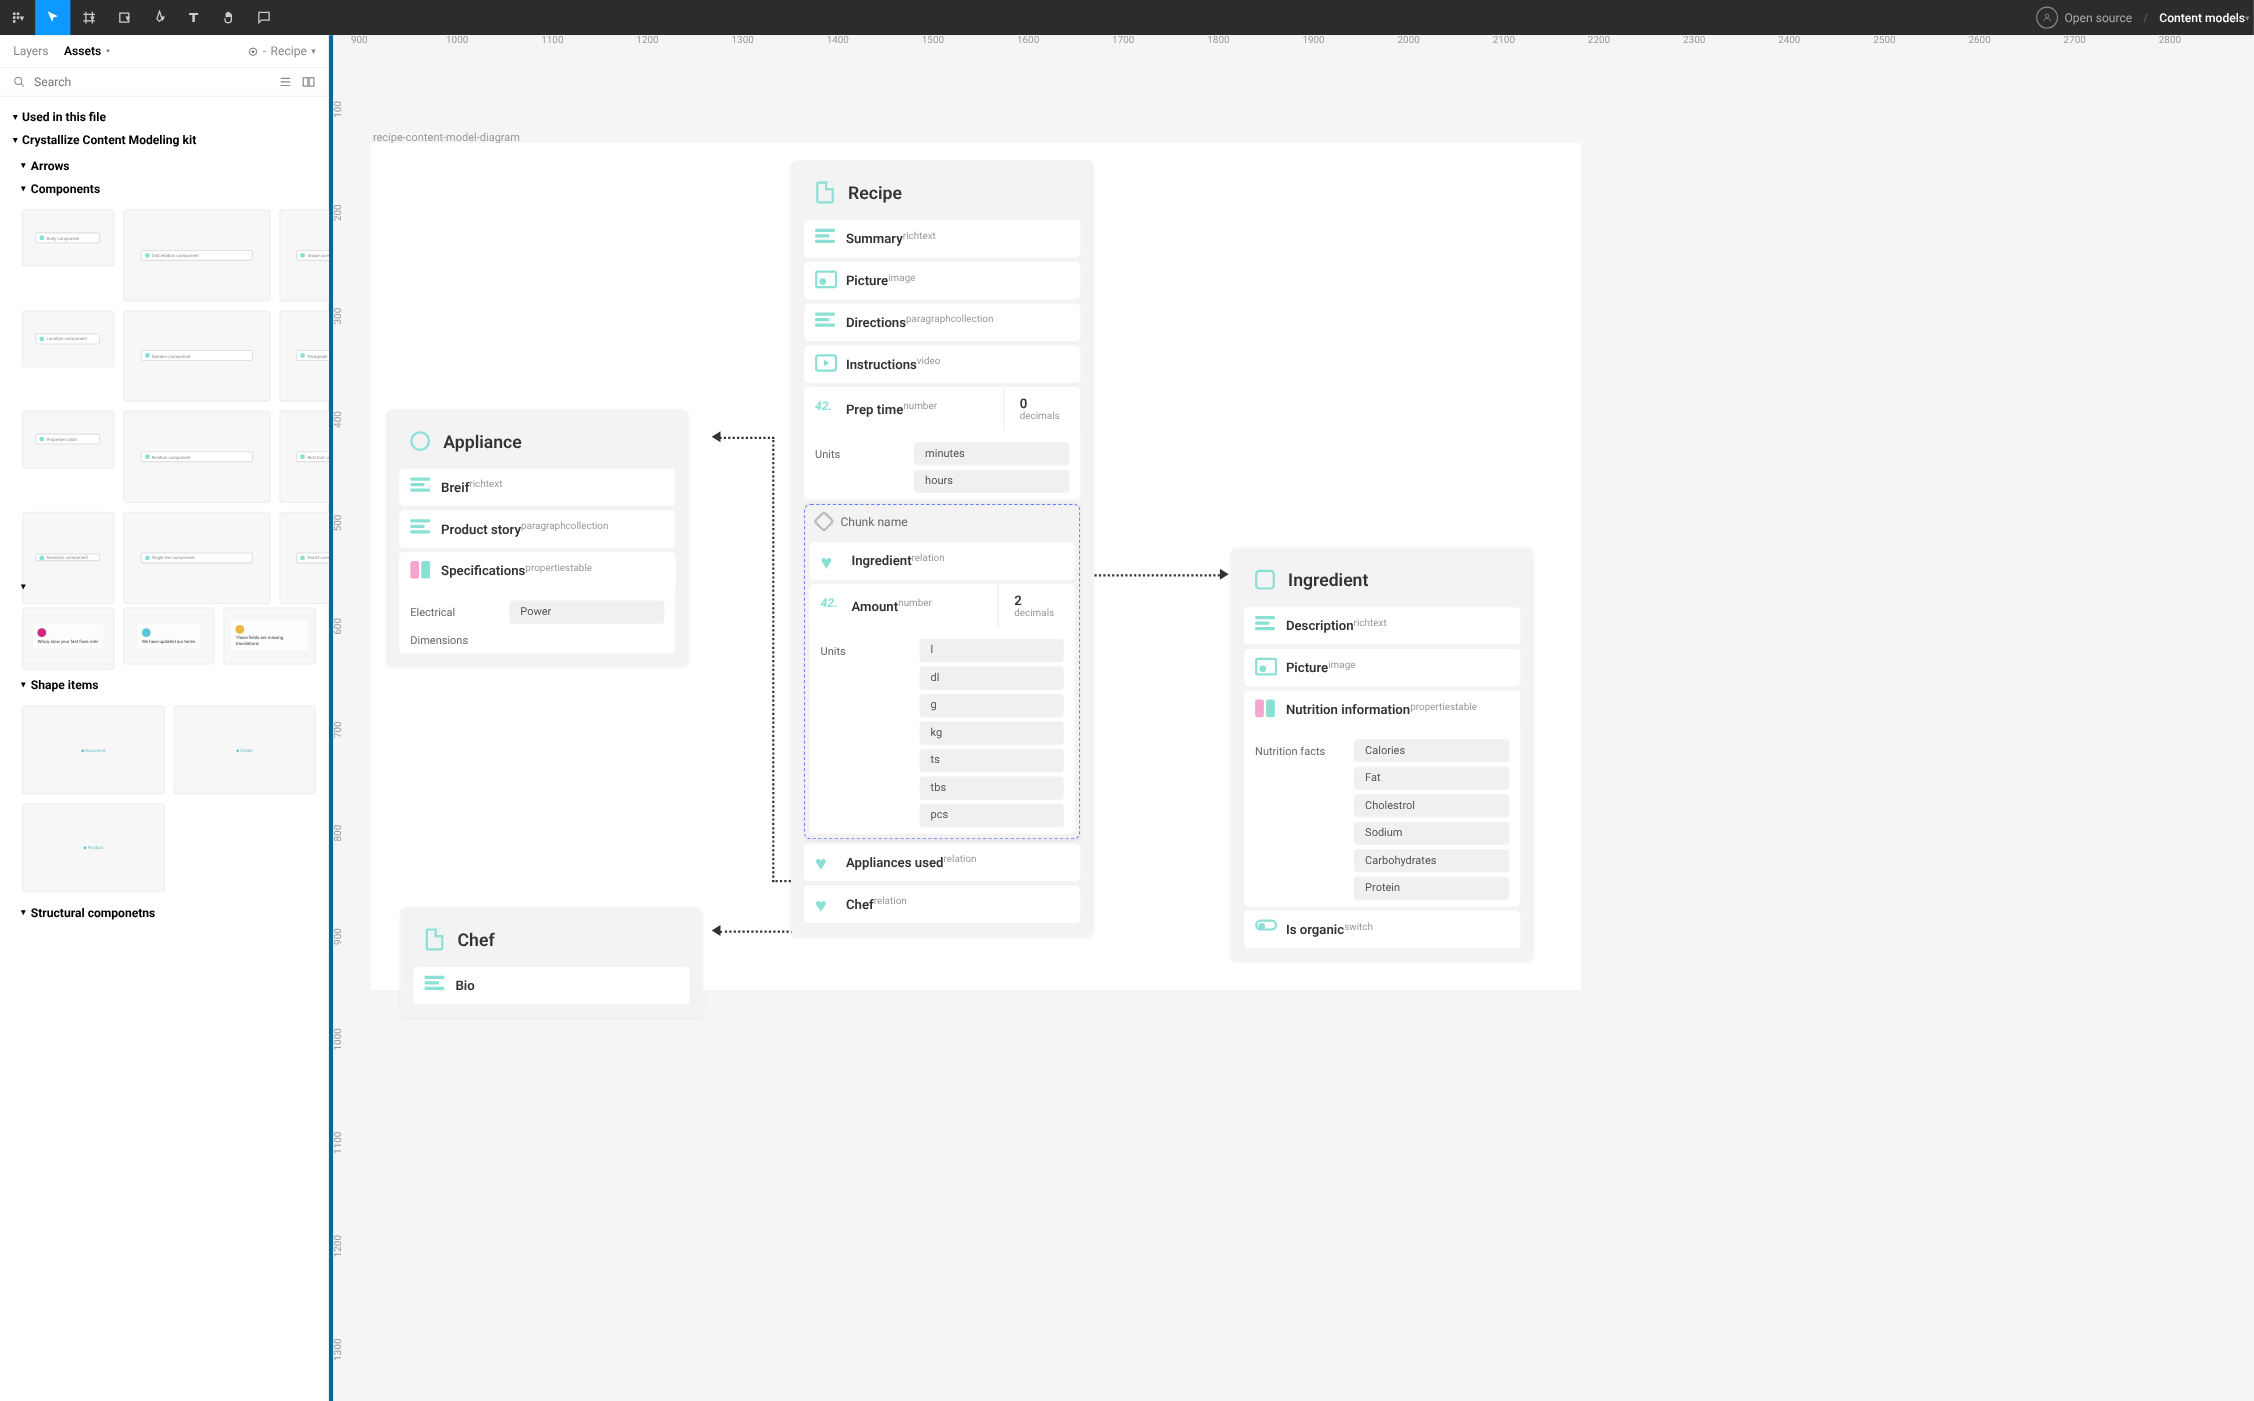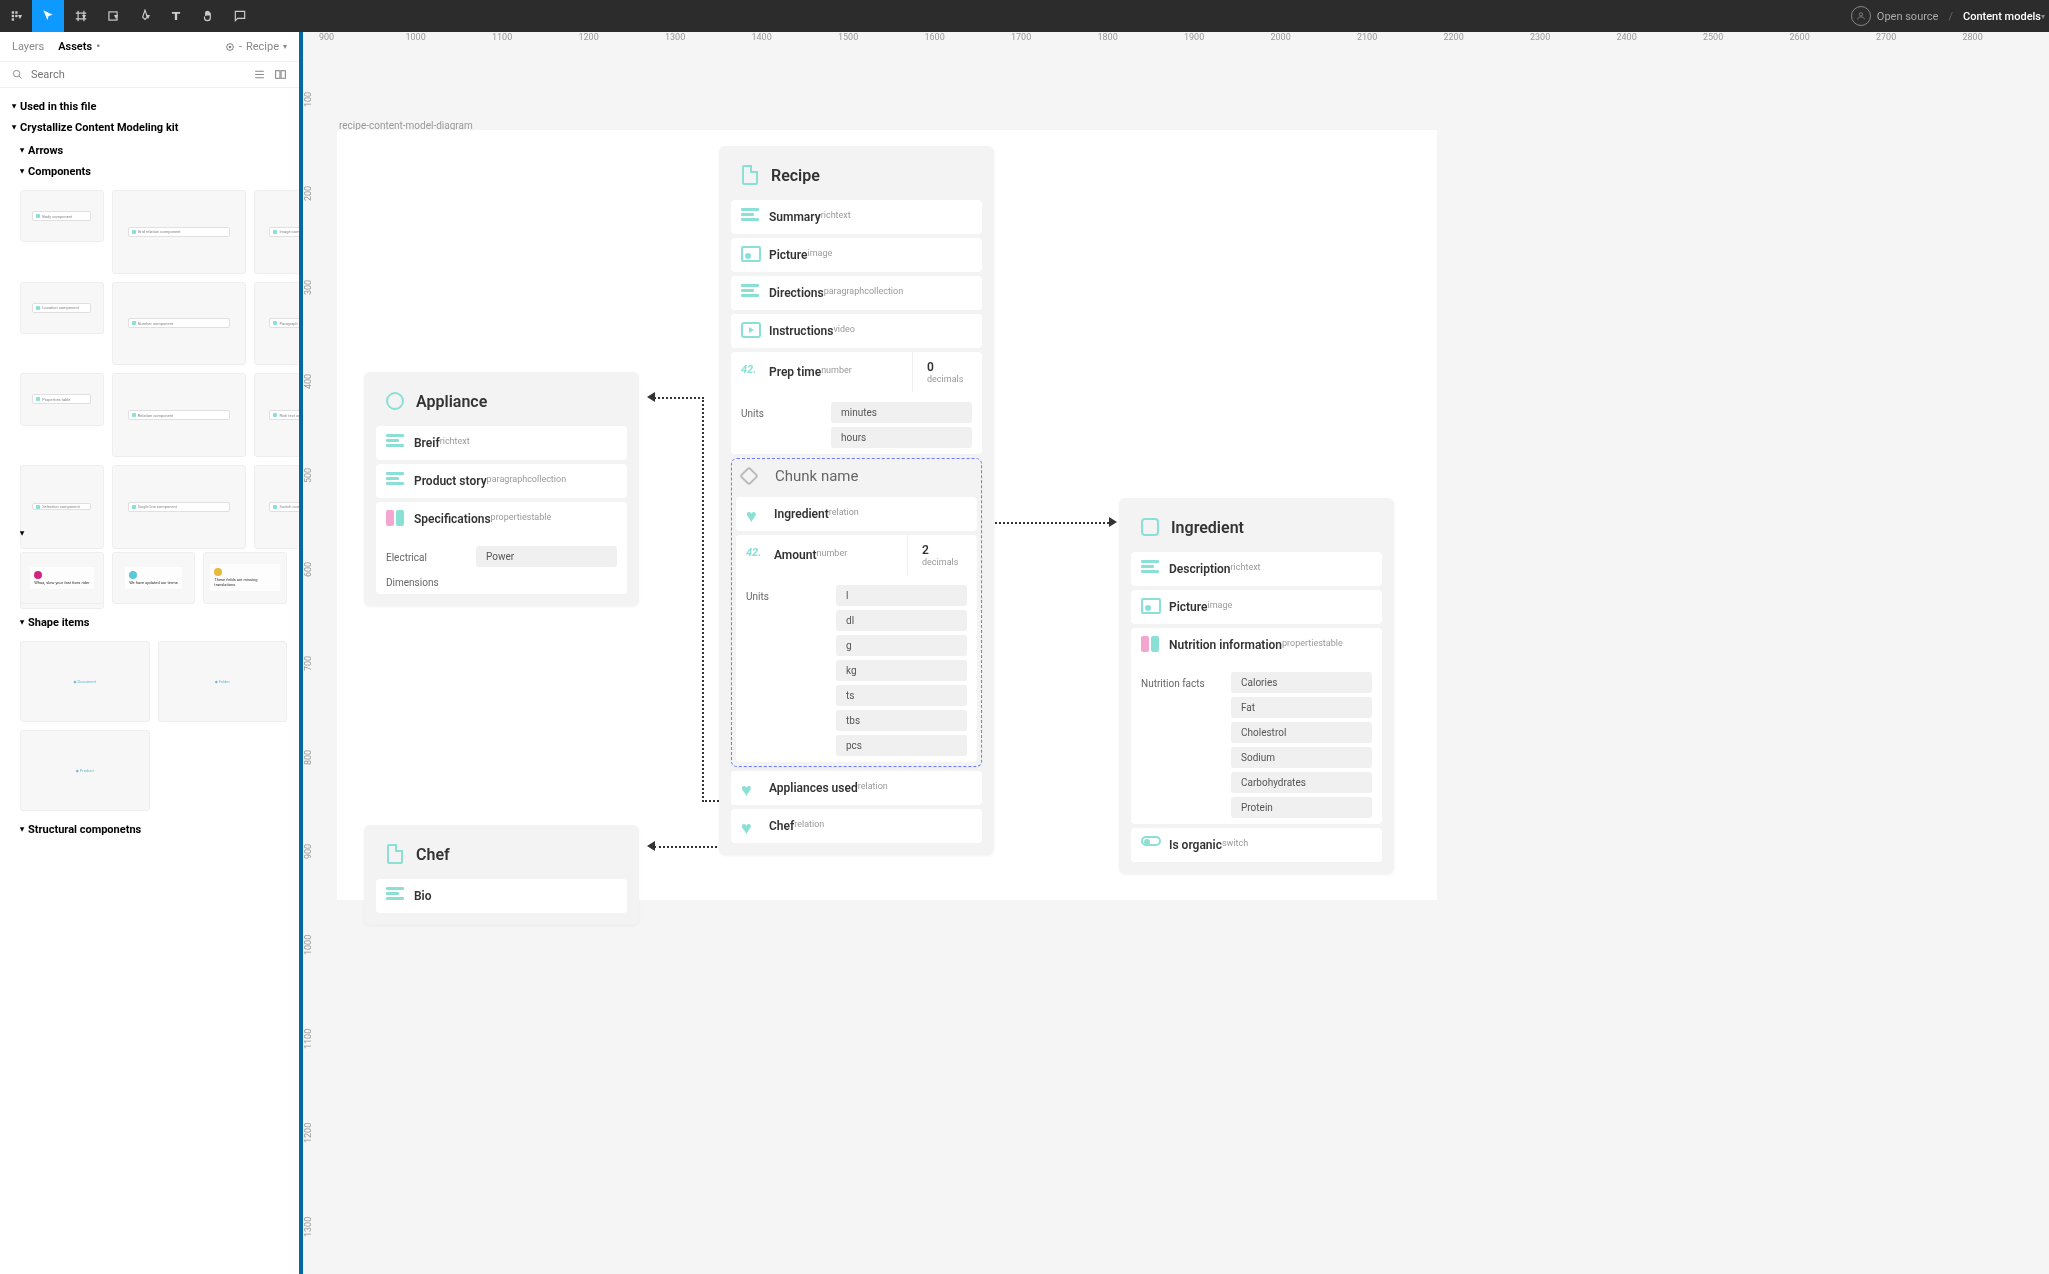--- a/index.html
+++ b/index.html
@@ -57,21 +57,21 @@
 .field-right{border-left:1px solid #eee;padding:8px 14px;text-align:left;min-width:70px}
 .field-ico{width:18px;height:18px;flex-shrink:0}
 .field-text{display:flex;flex-direction:row}
 .field-name{font-size:12px;font-weight:600;color:#333}
 .field-type{font-size:9px;color:#999}
 .sub-block{background:#fff;border-radius:4px;margin:4px;padding:8px}
 .sub-row{display:flex;gap:10px;margin-top:4px}
 .sub-row-label{font-size:10px;color:#666;width:80px;padding-top:6px}
 .chips{flex:1;display:flex;flex-direction:column;gap:4px}
 .chip{background:#f0f0f1;border-radius:3px;padding:5px 10px;font-size:10px;color:#555}
-.chunk-hdr{display:flex;align-items:center;gap:19px;padding:8px 10px;font-size:15px;color:#666}
+.chunk-hdr{display:flex;align-items:center;gap:8px;padding:8px 10px;font-size:11px;color:#666}
 .connector-dot{width:10px;height:10px;border:2px solid #333;border-radius:50%;background:#fff;position:absolute}
 .connector-line{position:absolute;border-top:2px dotted #333}
 .connector-line.vert{border-top:none;border-left:2px dotted #333}
 .arrow-head{position:absolute;width:0;height:0;border-style:solid}
 
 .i-doc{width:16px;height:20px;border:2px solid #8ae0d5;border-radius:2px;position:relative}
 .i-doc::after{content:'';position:absolute;top:-2px;right:-2px;width:6px;height:6px;background:#f3f3f4;border-left:2px solid #8ae0d5;border-bottom:2px solid #8ae0d5}
 .i-bars{width:18px;display:flex;flex-direction:column;gap:2px}
 .i-bars span{height:3px;background:#8ae0d5;border-radius:1px}
 .i-bars span:nth-child(2){width:70%}
@@ -484,21 +484,21 @@
           </div>
         <div class="field-row">
             <div class="field-ico i-heart">♥</div>
             <div class="field-text">
               <div class="field-name">Chef</div>
               <div class="field-type">relation</div>
             </div>
           </div>
       </div>
 
-      <div class="model-card" style="top:320px;left:45px;width:275px">
+      <div class="model-card" style="top:320px;left:32px;width:275px">
         <div class="card-header big">
             <div class="card-ico">
               <div class="i-shape" style="border-radius:50%"></div>
             </div>
             <div class="card-title big">Appliance</div>
           </div>
         <div class="field-row">
             <div class="field-ico i-bars">
               <span></span>
               <span></span>

